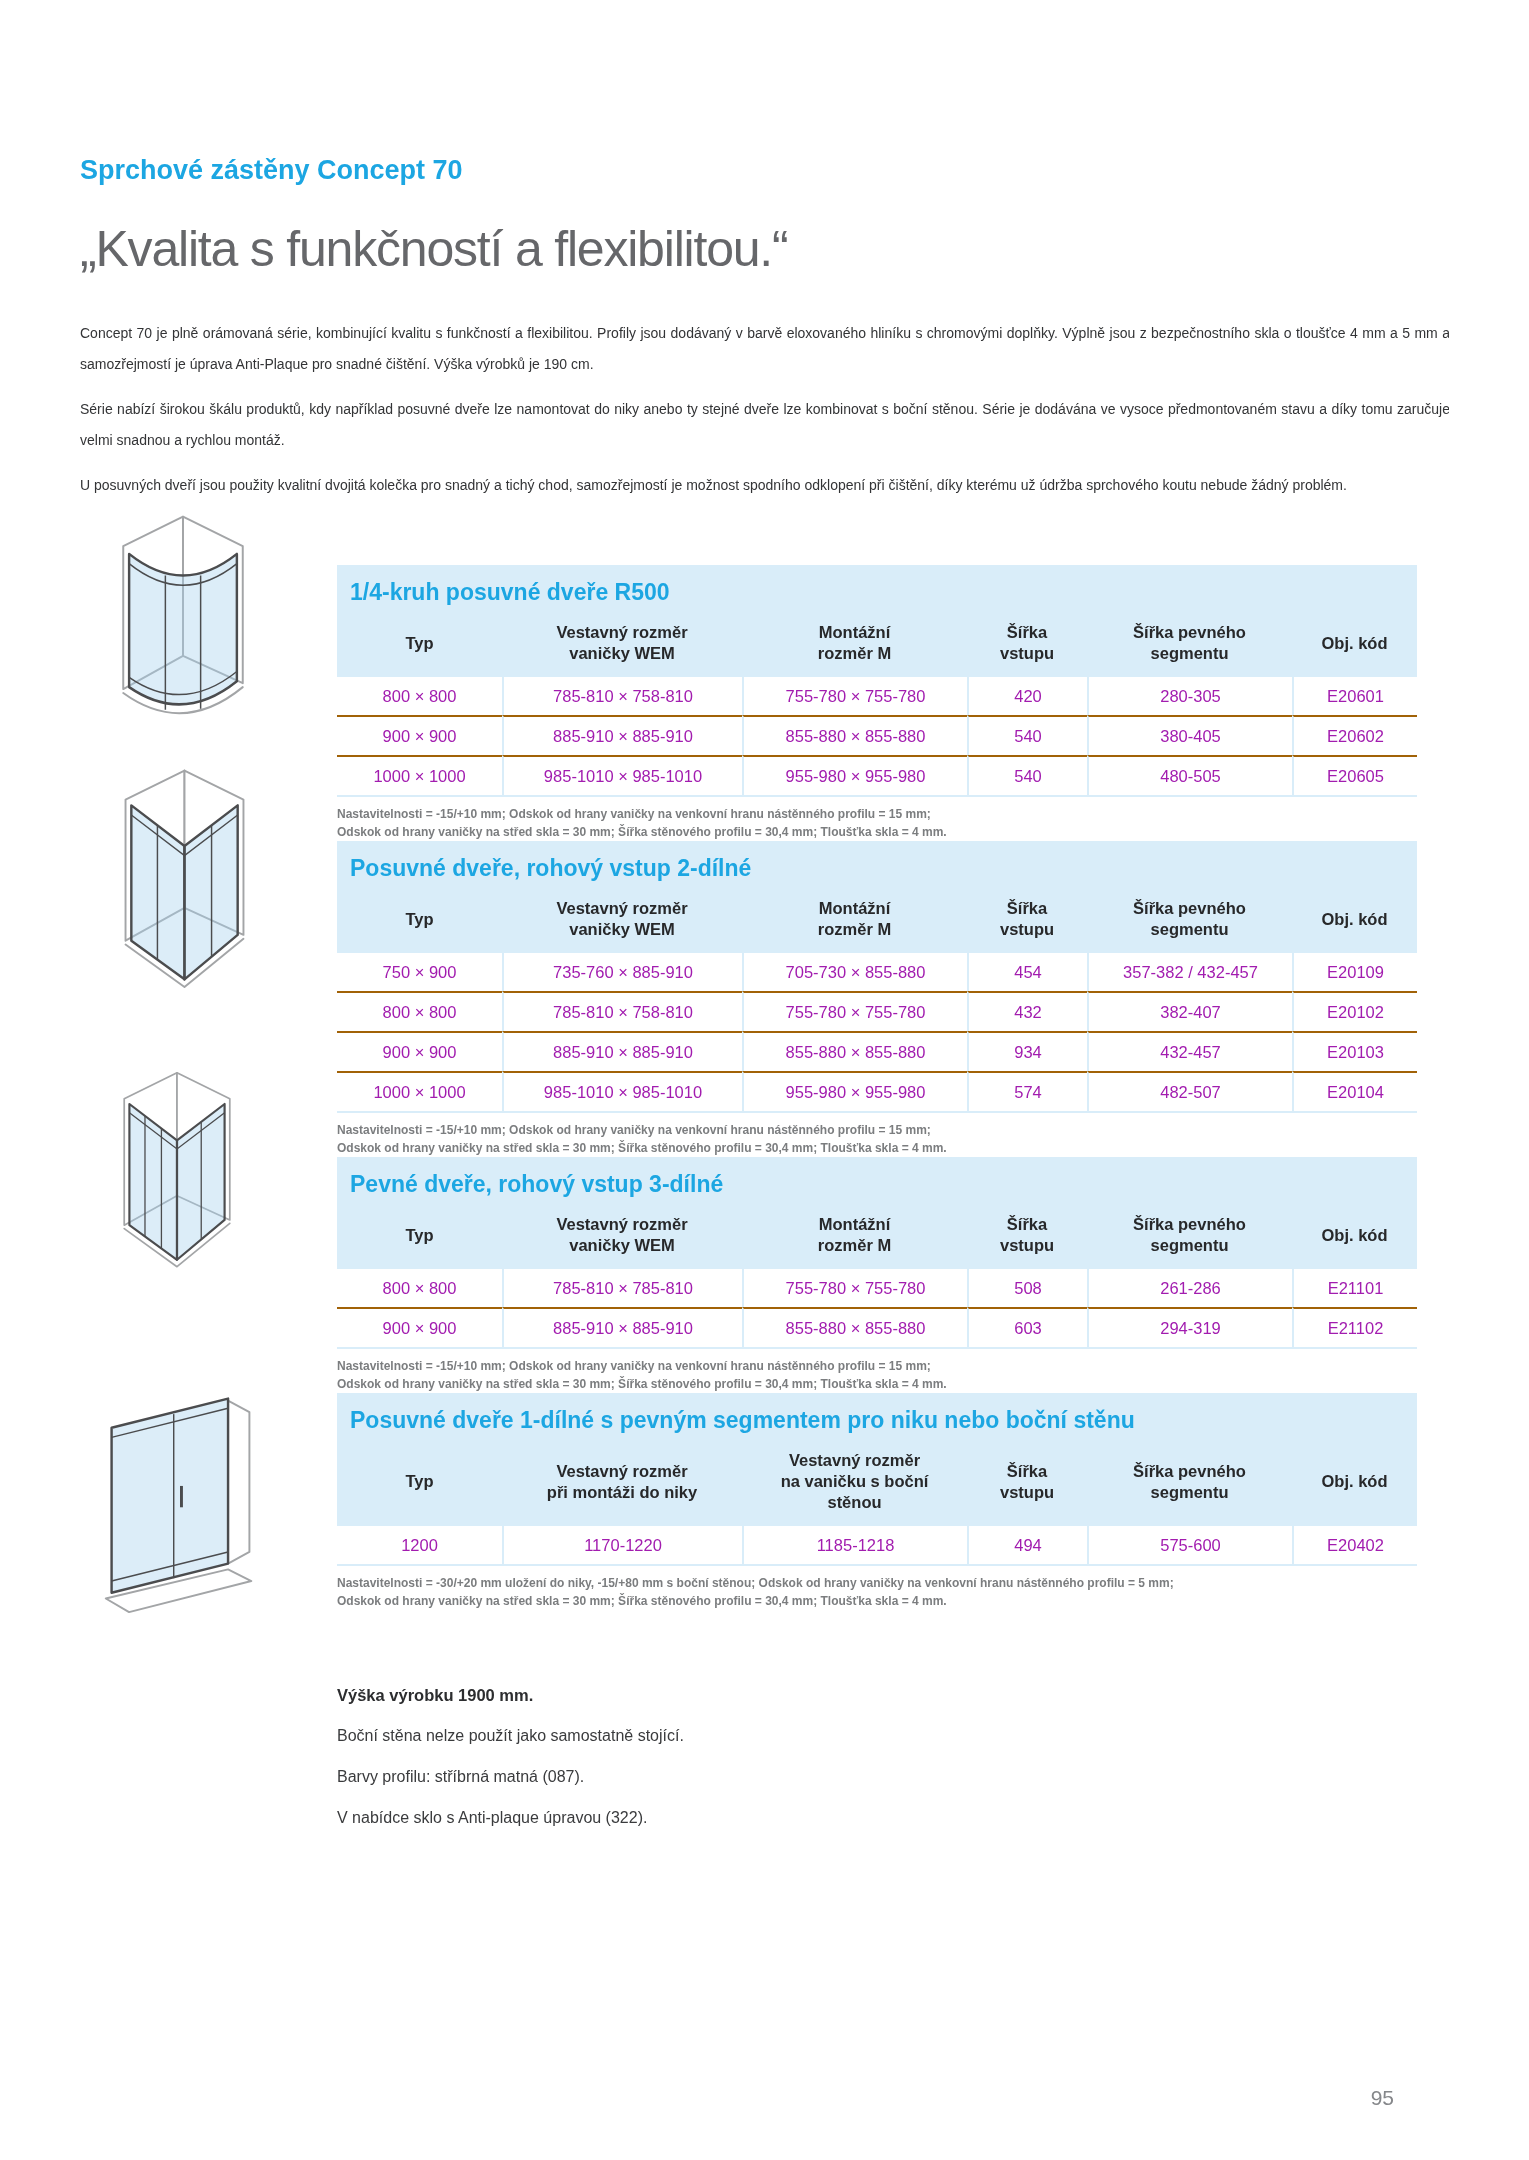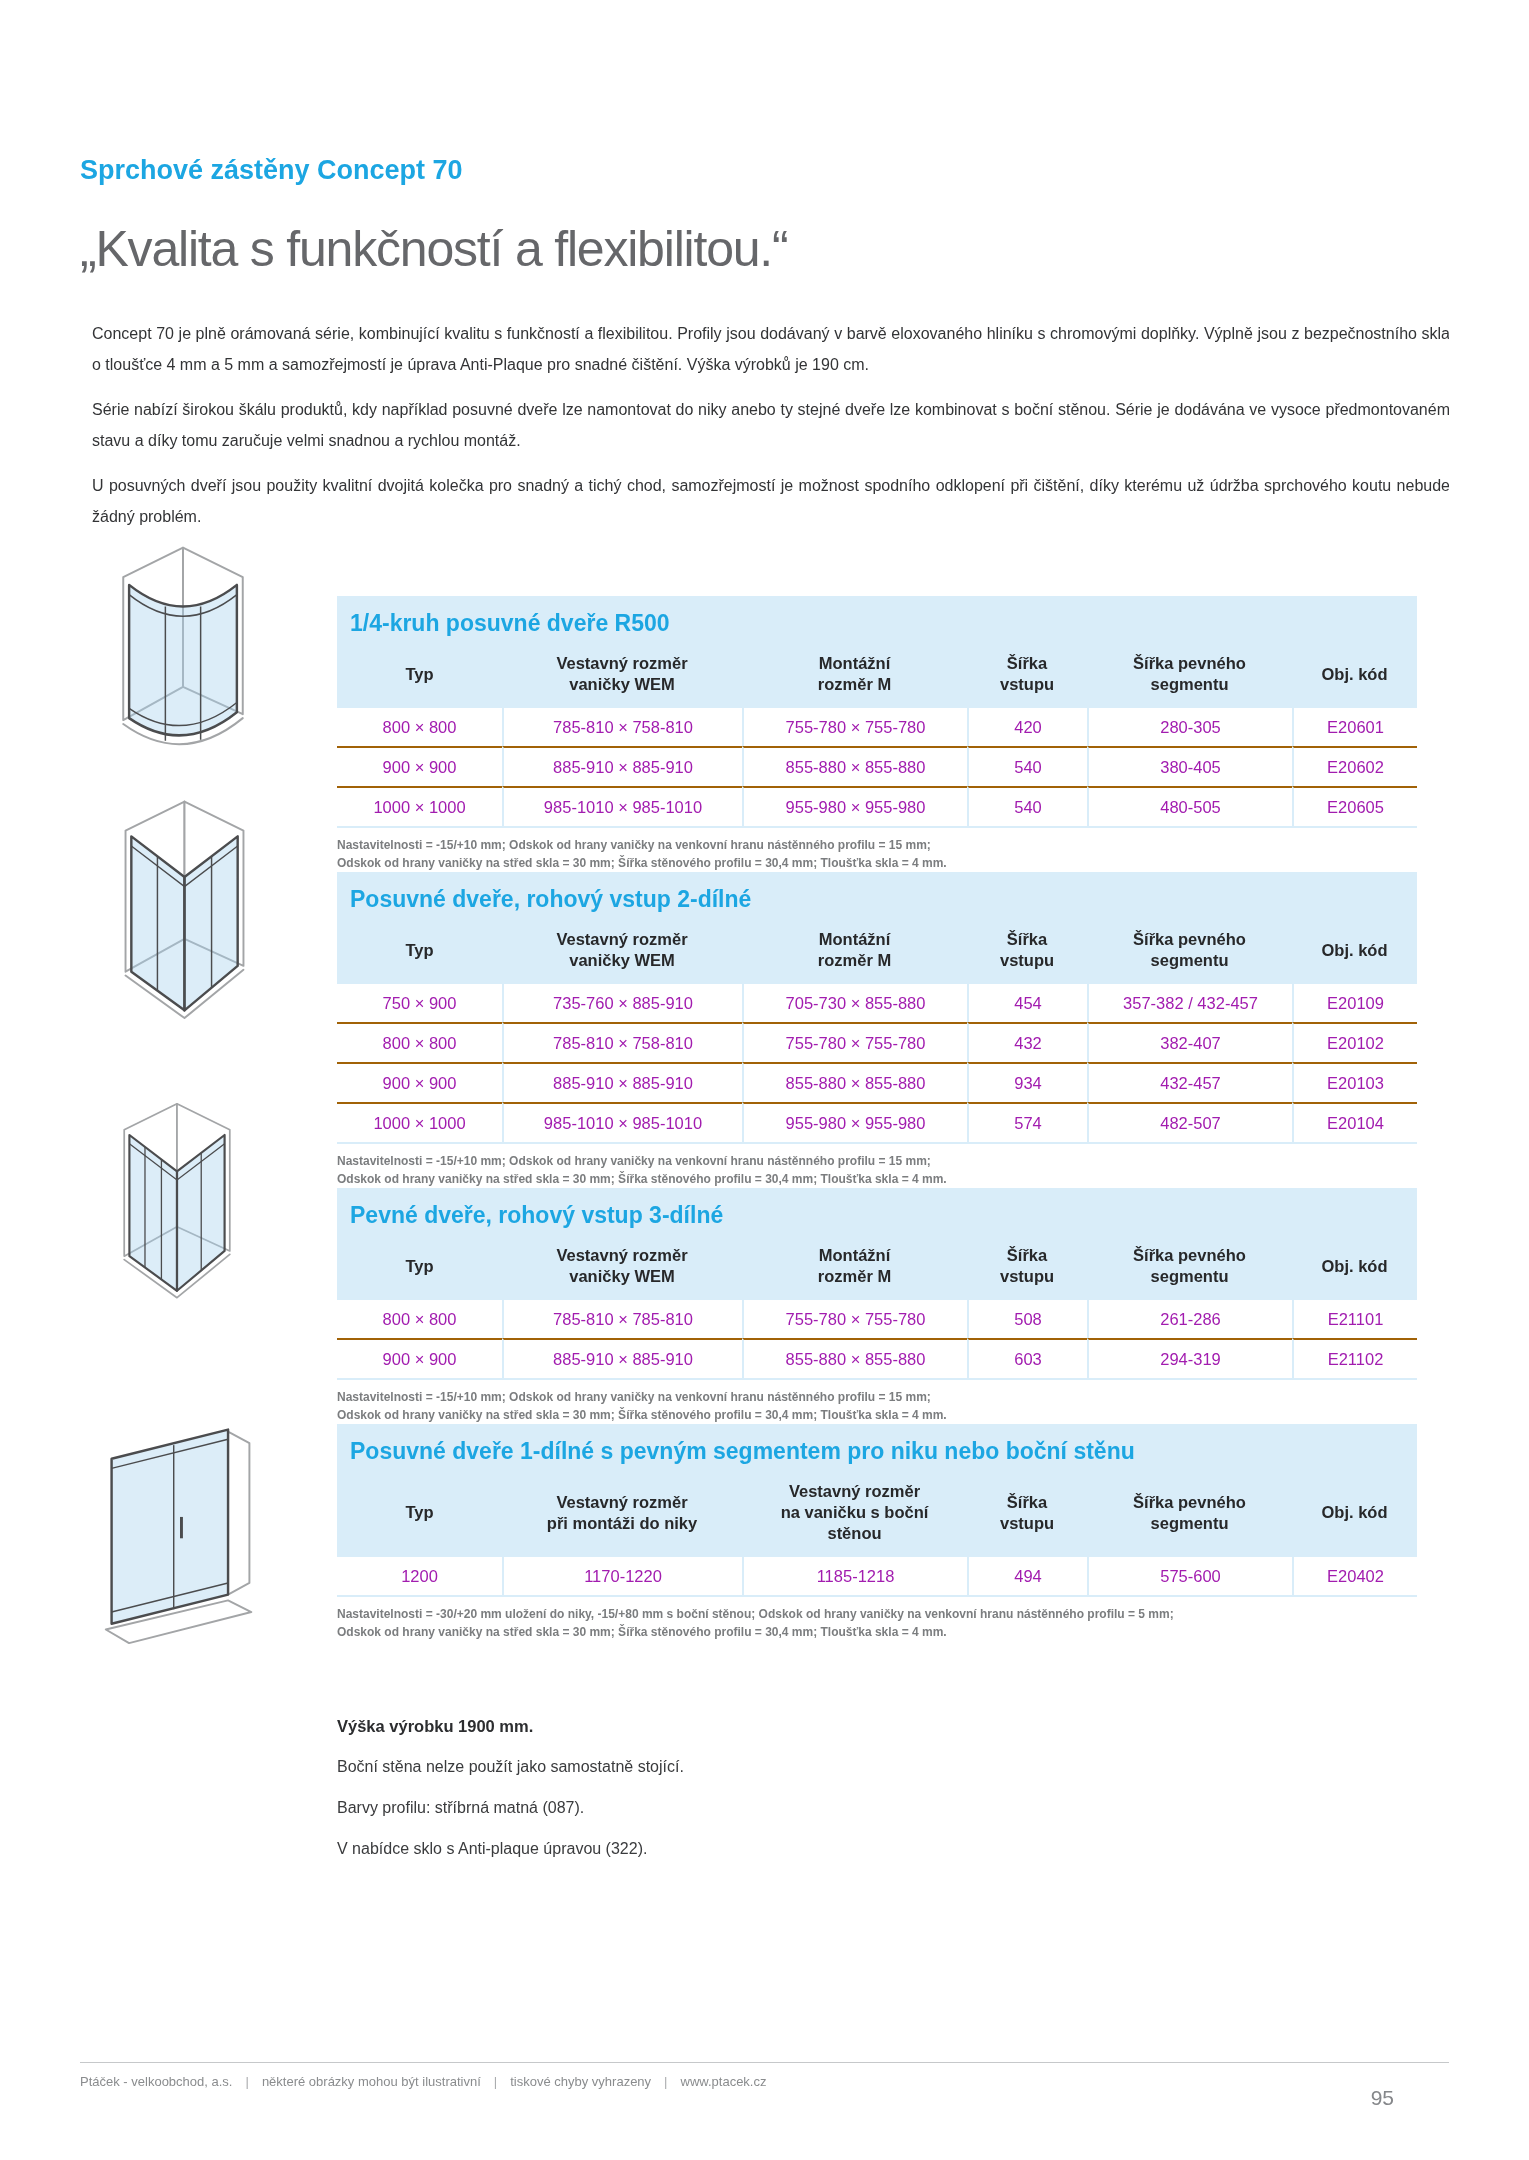--- a/index.html
+++ b/index.html
@@ -4,21 +4,21 @@
 <style>
   html,body{margin:0;padding:0;background:#ffffff;}
   .page{position:relative;width:1449px;height:2160px;background:#ffffff;overflow:hidden;
         font-family:"Liberation Sans", sans-serif;}
   .content{position:absolute;left:80px;top:0;width:1370px;}
 
   .kicker{margin-top:155px;font-size:27px;font-weight:700;color:#1ca6e2;}
   .big-title{margin-top:34px;font-size:50px;font-weight:400;color:#66676a;letter-spacing:-1.2px;}
 
   .intro{margin-top:40px;}
-  .intro p{margin:0 0 14px 12px;font-size:16px;line-height:31px;color:#333436;text-align:justify;}
+  .intro p{margin:0 0 14px 0;font-size:14px;line-height:31px;color:#333436;text-align:justify;}
 
   .sections{margin-top:64px;}
   .section{display:flex;align-items:flex-start;}
   .section:first-child{margin-top:0;}
   .illus{width:257px;flex:0 0 257px;}
   .illus svg{display:block;}
   .illus-1{margin-top:-64px;}  .illus-1 svg{margin-left:28px;}
   .illus-2{margin-top:-86px;}  .illus-2 svg{margin-left:32px;}
   .illus-3{margin-top:-98px;}  .illus-3 svg{margin-left:32px;}
   .illus-4{margin-top:-14px;}  .illus-4 svg{margin-left:18px;}
@@ -353,17 +353,14 @@
 
     <div class="bottom-notes">
       <div class="bn-head">Výška výrobku 1900 mm.</div>
       <div class="bn-line">Boční stěna nelze použít jako samostatně stojící.</div>
       <div class="bn-line">Barvy profilu: stříbrná matná (087).</div>
       <div class="bn-line">V nabídce sklo s Anti-plaque úpravou (322).</div>
     </div>
 
   </div>
 
-  <div class="footer">
-    <span>Ptáček - velkoobchod, a.s.</span><span class="fsep">|</span><span>některé obrázky mohou být ilustrativní</span><span class="fsep">|</span><span>tiskové chyby vyhrazeny</span><span class="fsep">|</span><span>www.ptacek.cz</span>
-  </div>
   <div class="page-num">95</div>
 </div>
 
 </body></html>

